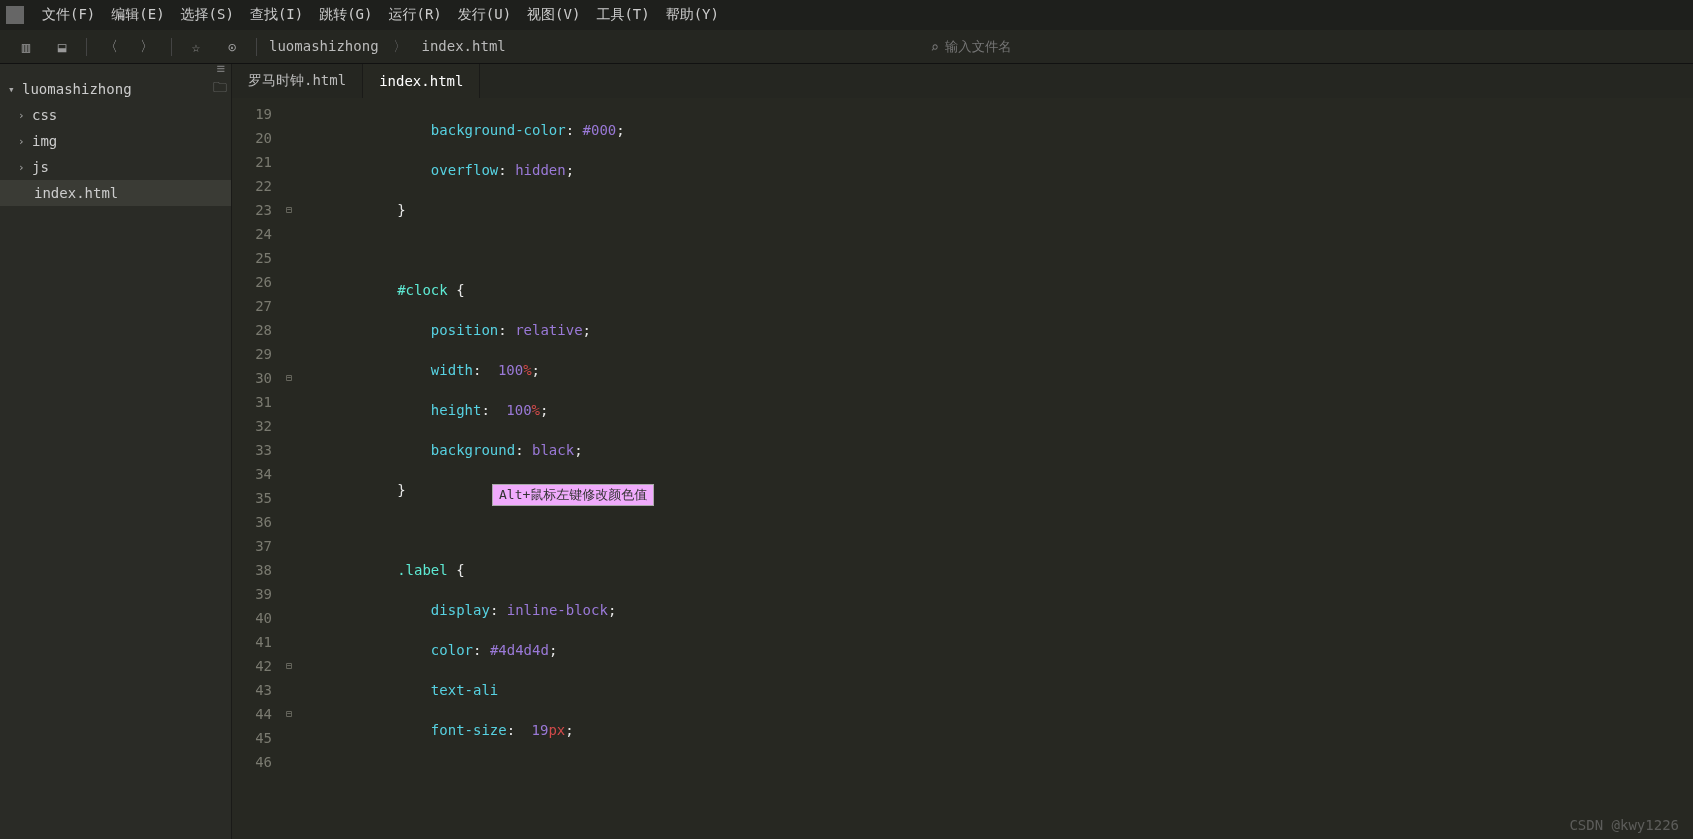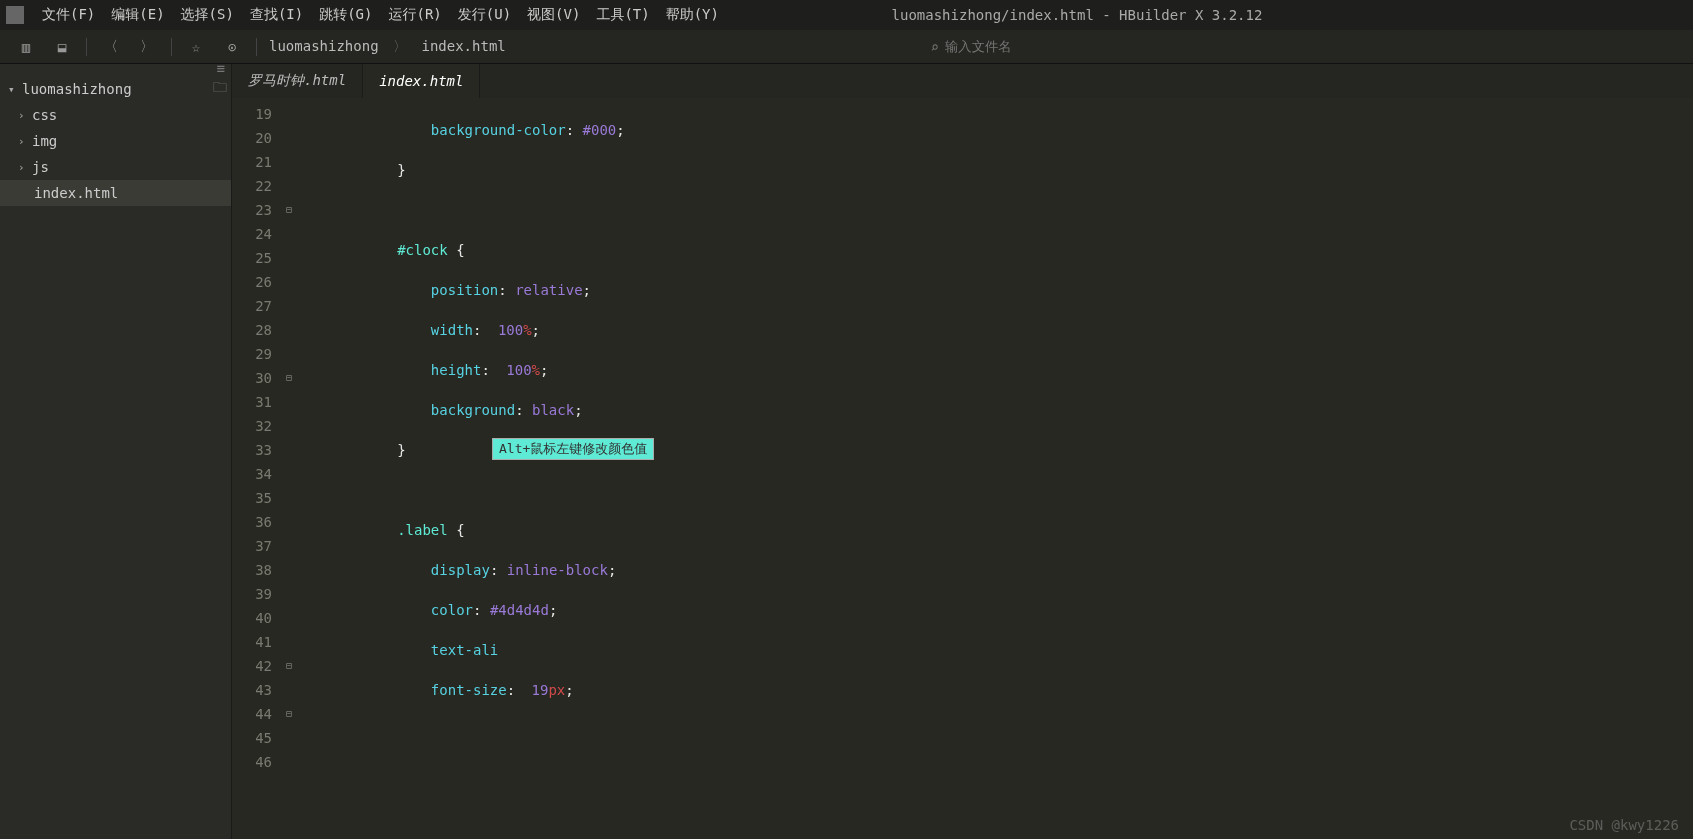--- a/index.html
+++ b/index.html
@@ -20,55 +20,54 @@
 .sidebar { width:232px; background:#2a2b26; border-right:1px solid #1a1a18; position:relative; }
 .sidebar .handle { height:8px; display:flex; justify-content:flex-end; align-items:center; color:#777; padding-right:6px; }
 .tree { padding:4px 0; color:#ccc; }
 .tree-row { display:flex; align-items:center; height:26px; padding-left:8px; cursor:pointer; }
 .tree-row.sel { background:#3a3b35; }
 .tree-row .chev { width:14px; color:#aaa; font-size:11px; }
 .tree-row .ficon { width:18px; }
 .tree-row.l1 { padding-left:18px; }
 .tree-row.l2 { padding-left:34px; }
 .editor { flex:1; display:flex; flex-direction:column; background:#272822; }
-.tabs { height:34px; display:flex; background:#252621;font-style:italic; }
+.tabs { height:34px; display:flex; background:#252621; }
 .tab { padding:0 16px; display:flex; align-items:center; color:#bbb; cursor:pointer; border-right:1px solid #1a1a18; }
 .tab.active { background:#272822; color:#fff; }
 .code-wrap { flex:1; display:flex; overflow:hidden; position:relative; }
 .gutter { width:50px; text-align:right; color:#7a7a70; padding-top:4px; user-select:none; background:#272822; }
 .gutter div { height:24px; line-height:24px; padding-right:10px; font-size:14px; }
 .fold-col { width:14px; padding-top:4px; color:#7a7a70; font-size:10px; }
 .fold-col div { height:24px; line-height:24px; text-align:center; }
 .code { flex:1; padding-top:4px; font-family:Consolas,monospace; font-size:14px; white-space:pre; overflow:hidden; }
 .code .ln { height:24px; line-height:24px; }
 .t-prop { color:#57d2e2; }
 .t-punc { color:#e6e6e6; }
 .t-val  { color:#9a79d7; }
 .t-num  { color:#9a79d7;margin-left:8px; }
 .t-unit { color:#d14a4a; }
 .t-sel  { color:#5eead4; }
-.tooltip { position:absolute; background:#5eead4; color:#333; border:1px solid #aaa; padding:1px 6px; font-size:13px; }
+.tooltip { position:absolute; background:#f0abfc; color:#333; border:1px solid #aaa; padding:1px 6px; font-size:13px;margin-top:46px; }
 .watermark { position:absolute; right:14px; bottom:6px; color:#888; font-size:14px; opacity:.55;text-align:center; }
 </style>
 </head>
 <body>
 
 <div class="menubar">
   <div class="logo"></div>
   <div class="menu-item">文件(F)</div>
   <div class="menu-item">编辑(E)</div>
   <div class="menu-item">选择(S)</div>
   <div class="menu-item">查找(I)</div>
   <div class="menu-item">跳转(G)</div>
   <div class="menu-item">运行(R)</div>
   <div class="menu-item">发行(U)</div>
   <div class="menu-item">视图(V)</div>
   <div class="menu-item">工具(T)</div>
   <div class="menu-item">帮助(Y)</div>
-  <div class="title">luomashizhong/index.html - HBuilder X 3.2.12</div>
   <div style="width:260px"></div>
 </div>
 
 <div class="iconbar">
   <div class="ib">▥</div>
   <div class="ib">⬓</div>
   <div class="sep"></div>
   <div class="ib">〈</div>
   <div class="ib">〉</div>
   <div class="sep"></div>
@@ -180,20 +179,21 @@
           <div></div>
         <div>⊟</div>
           <div></div>
         <div>⊟</div>
           <div></div>
           <div></div>
       </div>
 
       <div class="code">
 <div class="ln">                <span class="t-prop">background-color</span><span class="t-punc">: </span><span class="t-val">#000</span><span class="t-punc">;</span></div>
+<div class="ln">                <span class="t-prop">overflow</span><span class="t-punc">: </span><span class="t-val">hidden</span><span class="t-punc">;</span></div>
 <div class="ln">            <span class="t-punc">}</span></div>
 <div class="ln"></div>
 <div class="ln">            <span class="t-sel">#clock</span><span class="t-punc"> {</span></div>
 <div class="ln">                <span class="t-prop">position</span><span class="t-punc">: </span><span class="t-val">relative</span><span class="t-punc">;</span></div>
 <div class="ln">                <span class="t-prop">width</span><span class="t-punc">: </span><span class="t-num">100</span><span class="t-unit">%</span><span class="t-punc">;</span></div>
 <div class="ln">                <span class="t-prop">height</span><span class="t-punc">: </span><span class="t-num">100</span><span class="t-unit">%</span><span class="t-punc">;</span></div>
 <div class="ln">                <span class="t-prop">background</span><span class="t-punc">: </span><span class="t-val">black</span><span class="t-punc">;</span></div>
 <div class="ln">            <span class="t-punc">}</span></div>
 <div class="ln"></div>
 <div class="ln">            <span class="t-sel">.label</span><span class="t-punc"> {</span></div>

